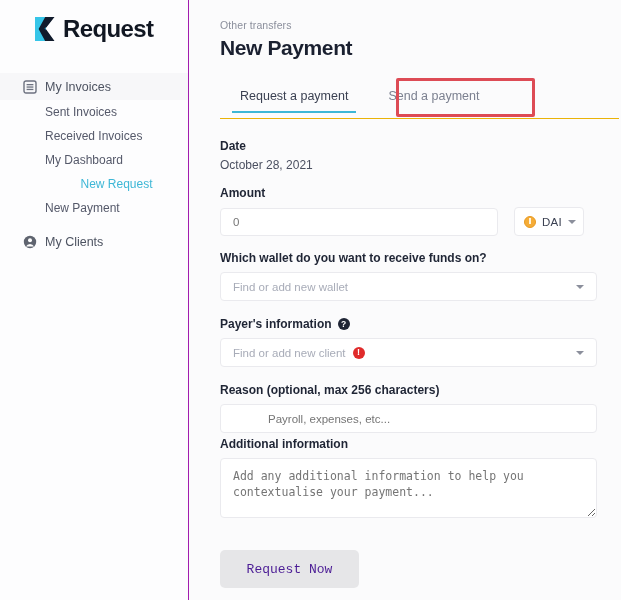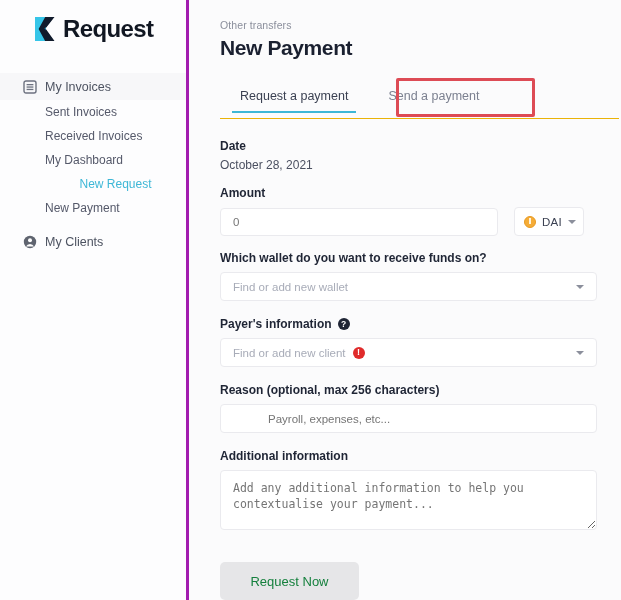--- a/index.html
+++ b/index.html
@@ -22,21 +22,21 @@
     width: 621px;
     height: 600px;
     background: #fbfbfc;
   }
 
   
   .sidebar {
     width: 189px;
     height: 600px;
     background: #fdfdfe;
-    border-right: 3px solid #a21caf;
+    border-right: 1px solid #a21caf;
     flex: 0 0 189px;
     position: relative;
   }
 
   .brand {
     display: flex;
     align-items: center;
     gap: 7px;
     padding: 12px 0 0 33px;
     height: 46px;
@@ -243,21 +243,21 @@
     justify-content: flex-start;
     height: 29px;
     margin-bottom: 16px;
     cursor: pointer;
   }
   .select-field .caret { margin-left: auto; }
 
   .text-field {
     width: 377px;
     height: 29px;
-    margin-bottom: 16px;
+    margin-bottom: 4px;
     padding-left: 47px;
   }
 
   .textarea-field {
     width: 377px;
     height: 60px;
     align-items: flex-start;
     padding: 9px 12px;
     line-height: 1.4;
     margin-bottom: 16px;
@@ -295,23 +295,23 @@
     flex: 0 0 12px;
   }
 
   .submit-btn {
     margin-top: 16px;
     width: 139px;
     height: 38px;
     background: #e6e6e8;
     border: none;
     border-radius: 5px;
-    color: #15803d;
+    color: #4c1d95;
     font-size: 13px;
-    font-family: Liberation Sans, sans-serif;
+    font-family: Liberation Mono, monospace;
     cursor: default;
   }
 </style>
 </head>
 <body>
 
 <div class="app">
 
   <aside class="sidebar">
 

